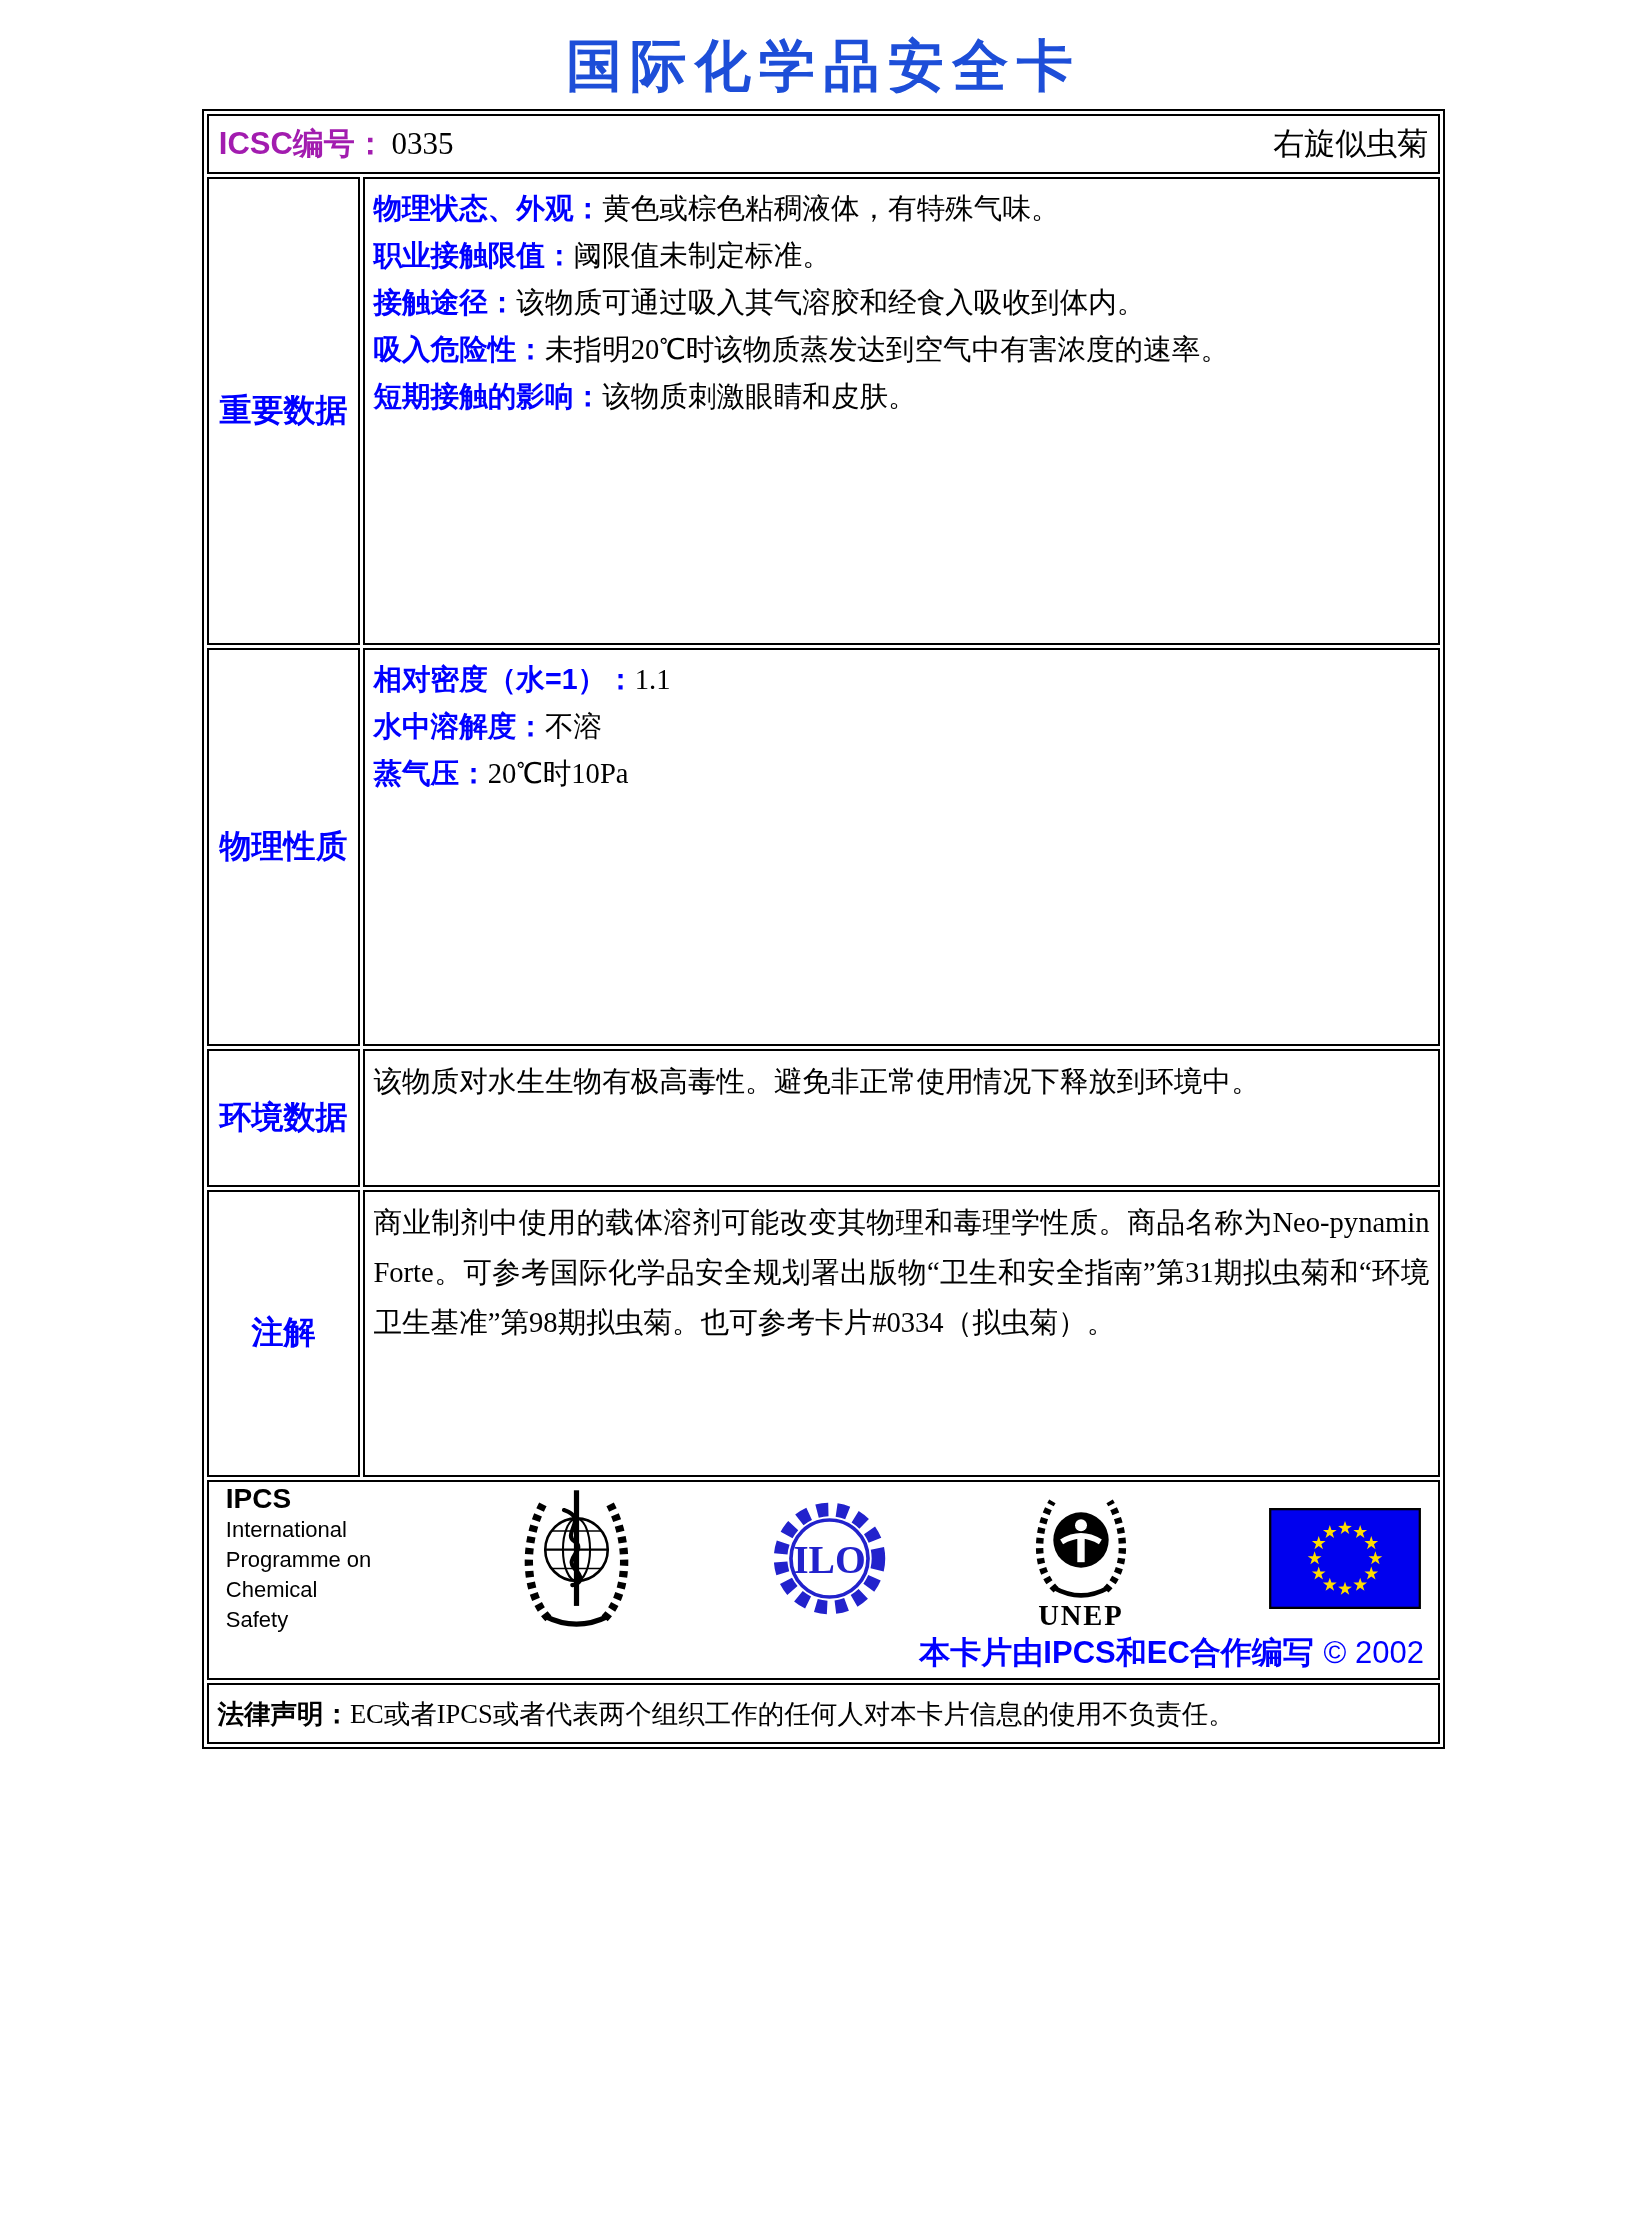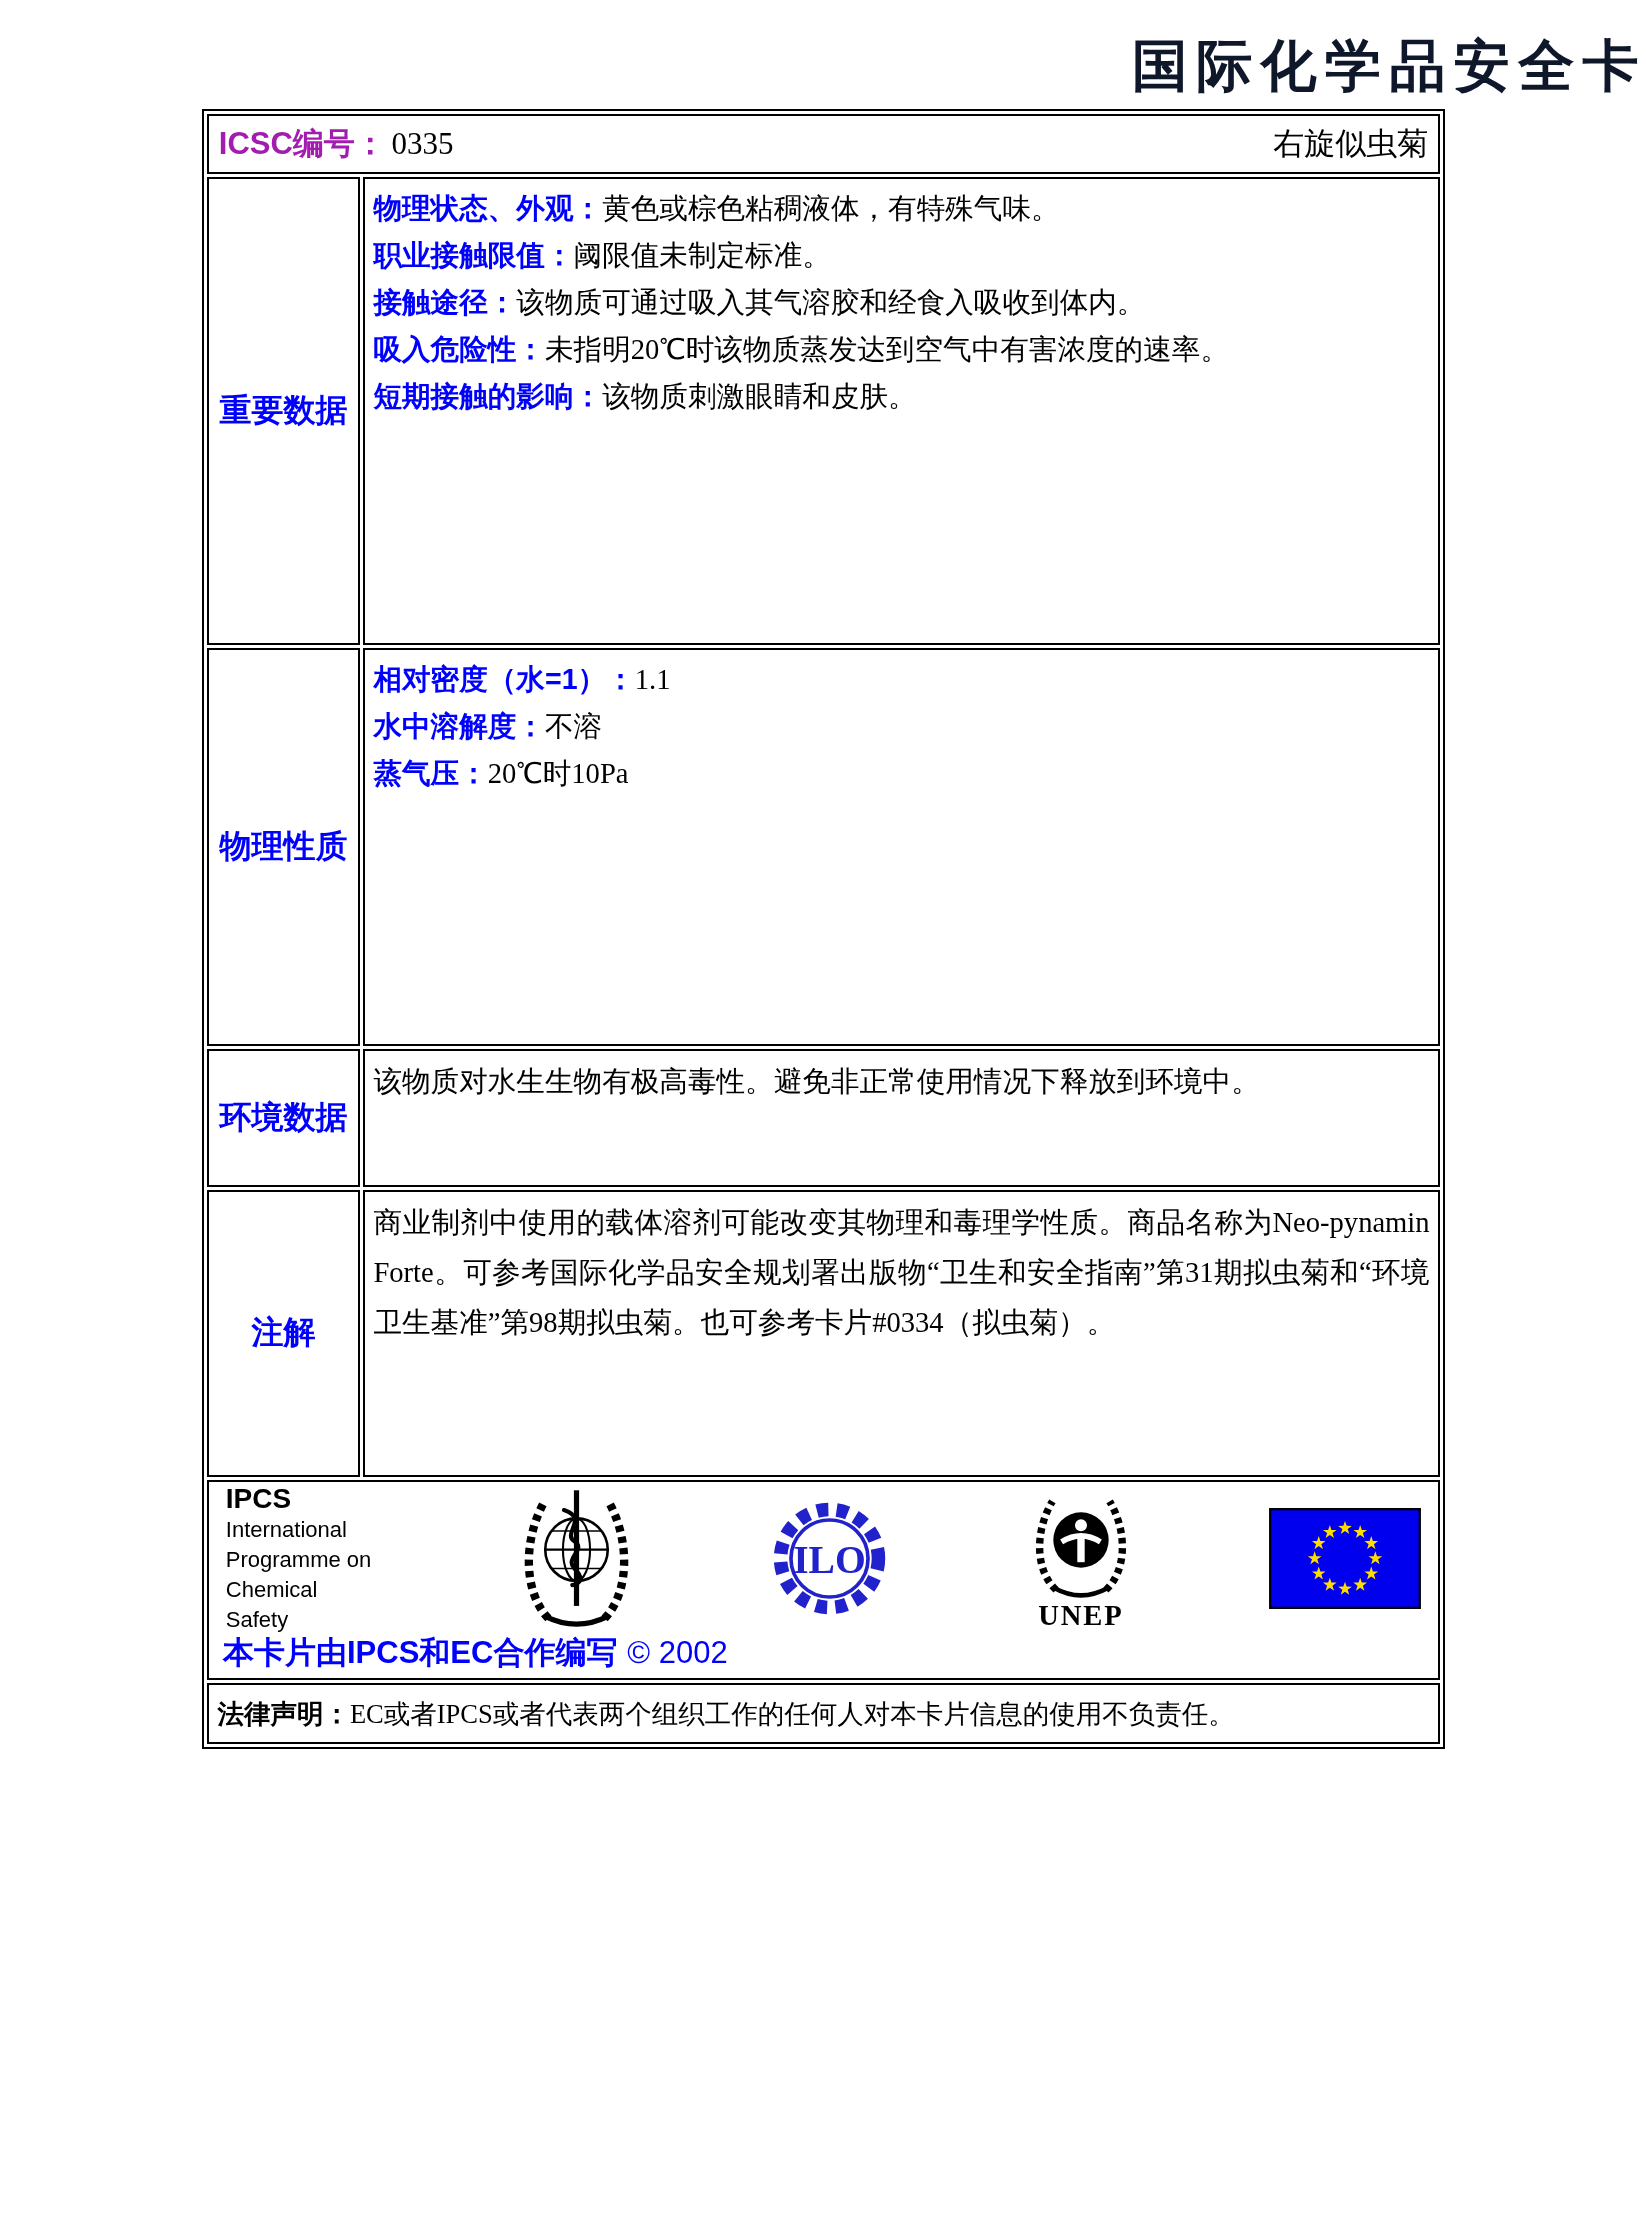--- a/index.html
+++ b/index.html
@@ -6,22 +6,22 @@
   html, body { margin: 0; padding: 0; }
   body {
     width: 1647px; height: 2239px;
     background: #ffffff;
     font-family: "Liberation Serif", serif;
     position: relative;
     overflow: hidden;
   }
   .page-title {
     margin-top: 32px;
-    text-align: right;
-    color: #0f172a;
+    text-align: center;
+    color: #1d4ed8;
     font-size: 56px;
     font-weight: bold;
     letter-spacing: 8.4px;
     font-family: "Liberation Sans", sans-serif;
     line-height: 1.2;
   }
   table.card {
     width: 1243px;
     margin: 9.8px auto 0 auto;
     border: 2.1px solid #000;
@@ -73,21 +73,21 @@
   }
   .legal-text { color: #000; }
   .logos-flex {
     display: flex; align-items: center; justify-content: space-between;
     height: 139px; padding: 0 2.8px;
   }
   .ipcs-block { color: #000; font-family: "Liberation Sans", sans-serif; width: 160px; }
   .ipcs-name { font-size: 28px; font-weight: bold; line-height: 33px; }
   .ipcs-line { font-size: 22px; line-height: 30px; }
   .credit-line {
-    text-align: left;
+    text-align: right;
     color: #0000ff; font-weight: bold;
     font-size: 31px;
     font-family: "Liberation Sans", sans-serif;
     margin-top: 4.2px;
   }
   .credit-line .copyright { font-weight: normal; margin-left: 9.8px; }
   svg { display: block; }
 </style>
 </head>
 <body>

